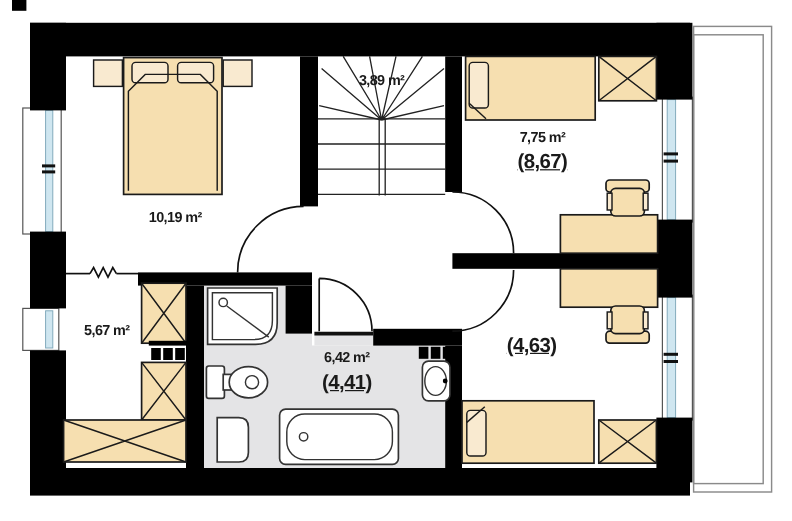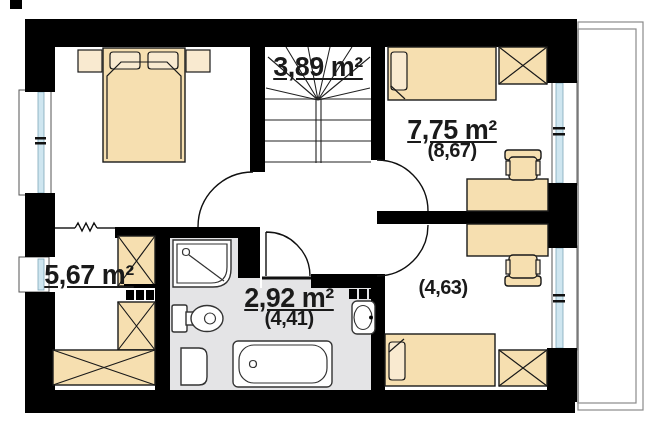--- a/index.html
+++ b/index.html
@@ -1,22 +1,22 @@
 <!DOCTYPE html>
 <html style="--c-wall: #000000; --c-furniture: #f6dfb0; --c-furniture_light: #f9ead0; --c-bathroom_floor: #e4e4e6; --c-window_glass: #cfe6f0; --c-line: #1a1a1a; --c-balcony_line: #8a8a8a; --c-background: #ffffff;"><head>
 <meta charset="utf-8">
 <style>
   html,body{margin:0;padding:0;background:#fff;}
   .plan{position:relative;width:660px;height:434px;background:var(--c-background,#fff);overflow:hidden;
         font-family:"Liberation Sans",sans-serif;}
   .plan svg{position:absolute;left:0;top:0;z-index:1;}
   .room-label{position:absolute;transform:translateX(-50%);text-align:center;z-index:2;
               color:var(--c-line,#111);font-weight:700;white-space:nowrap;}
-  .room-label .area{font-size:27px;line-height:22px;letter-spacing:-0.5px;text-decoration:underline;}
-  .room-label .ceil{font-size:20px;line-height:19px;letter-spacing:-0.5px;}
+  .room-label .area{font-size:12px;line-height:22px;letter-spacing:-0.5px;}
+  .room-label .ceil{font-size:17px;line-height:19px;letter-spacing:-0.5px;text-decoration:underline;}
   
   .wall{fill:var(--c-wall,#000);stroke:none;}
   .blk{fill:var(--c-wall,#000);}
   .floor{fill:var(--c-bathroom_floor,#e4e4e6);stroke:none;}
   .furn{fill:var(--c-furniture,#f6dfb0);stroke:var(--c-line,#1a1a1a);stroke-width:1.4;}
   .furnl{fill:var(--c-furniture_light,#f9ead0);stroke:var(--c-line,#1a1a1a);stroke-width:1.2;}
   .furnline{fill:none;stroke:var(--c-line,#1a1a1a);stroke-width:1.2;}
   .fix{fill:#fff;stroke:#333;stroke-width:1.4;}
   .fixline{fill:none;stroke:#333;stroke-width:1.2;}
   .winframe{fill:#fff;stroke:#555;stroke-width:1;}
@@ -199,32 +199,33 @@
       </g>
       <g>
         <rect class="blk" x="349" y="289" width="8" height="10"></rect>
         <rect class="blk" x="359" y="289" width="8" height="10"></rect>
         <rect class="blk" x="369" y="289" width="8" height="10"></rect>
       </g>
     </g>
   </svg>
 
   <div class="room-label" style="left:146px;top:170px">
+    <div class="area">10,19 m²</div>
   </div>
   <div class="room-label" style="left:318px;top:56px">
     <div class="area">3,89 m²</div>
   </div>
-  <div class="room-label" style="left:452px;top:119px">
+  <div class="room-label" style="left:452px;top:103px">
     <div class="area">7,75 m²</div>
     <div class="ceil">(8,67)</div>
   </div>
   <div class="room-label" style="left:89px;top:264px">
     <div class="area">5,67 m²</div>
   </div>
   <div class="room-label" style="left:289px;top:287px">
-    <div class="area">2,92 m²</div>
+    <div class="area">6,42 m²</div>
     <div class="ceil">(4,41)</div>
   </div>
   <div class="room-label" style="left:443px;top:278px">
     <div class="ceil">(4,63)</div>
   </div>
 
 </div>
 
 </body></html>

